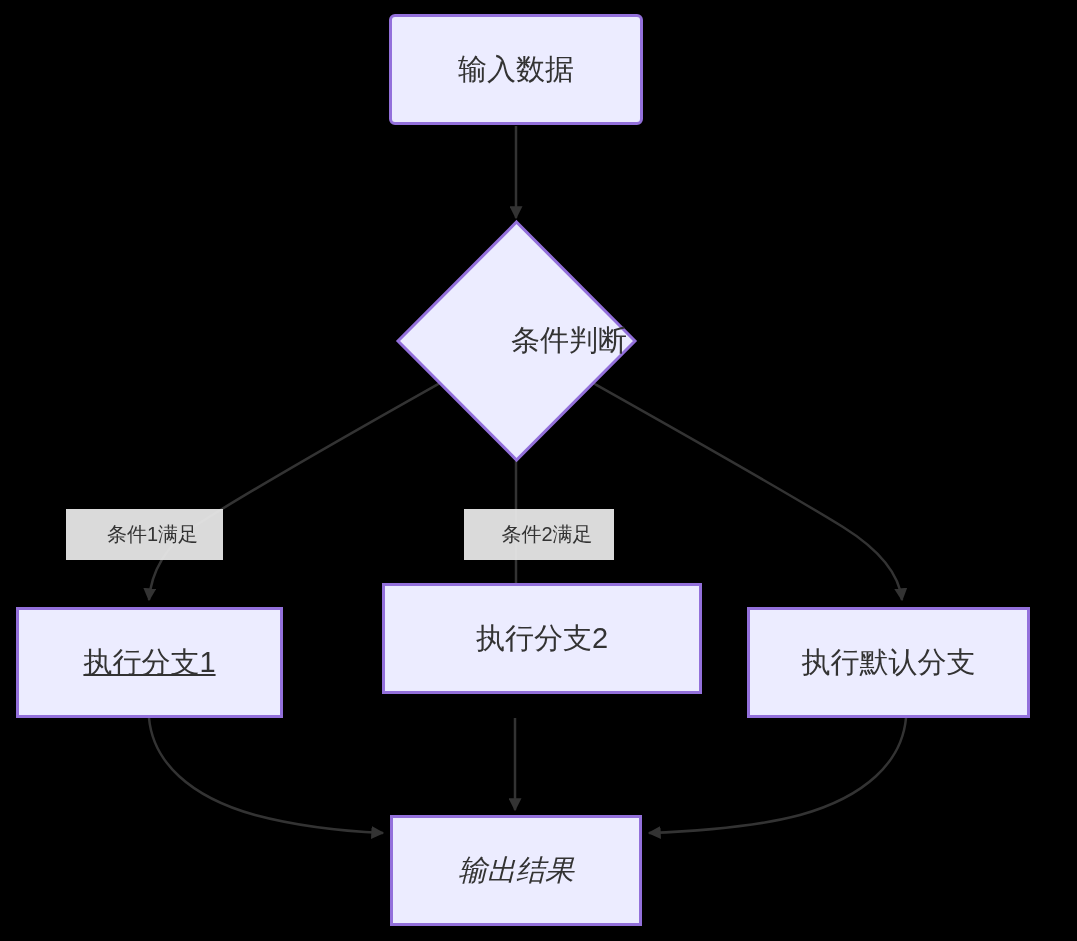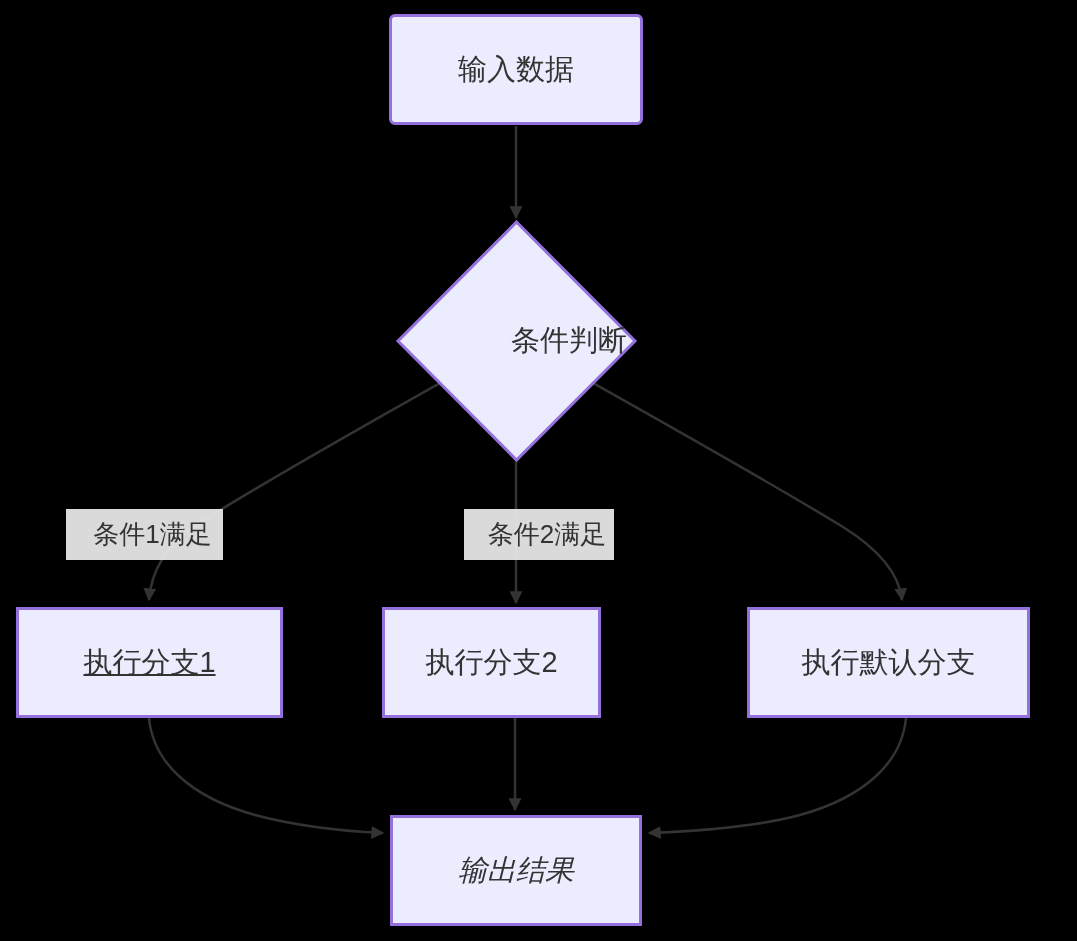--- a/index.html
+++ b/index.html
@@ -40,31 +40,31 @@
     justify-content: flex-end;
     color: #333333;
     font-size: 29px;
     white-space: nowrap;
   }
   .edge-label {
     position: absolute;
     box-sizing: border-box;
     background: rgba(232,232,232,0.94);
     color: #333333;
-    font-size: 26px;
+    font-size: 20px;
     display: flex;
     align-items: center;
     justify-content: center;
     white-space: nowrap;
     padding-left: 16px;
   }
   
   .node-input          { left: 389px; top: 14px;  width: 254px; height: 111px; border-radius: 6px; }
   .node-branch1        { left: 16px;  top: 607px; width: 267px; height: 111px; text-decoration: underline; }
-  .node-branch2        { left: 382px; top: 607px; width: 219px; height: 111px; }
+  .node-branch2        { left: 382px; top: 583px; width: 320px; height: 111px; }
   .node-default-branch { left: 747px; top: 607px; width: 283px; height: 111px; }
   .node-output         { left: 390px; top: 815px; width: 252px; height: 111px; font-style: italic; }
   .decision-label      { left: 406px; top: 318px; width: 221px; height: 46px; }
   .edge-label-1        { left: 66px;  top: 509px; width: 157px; height: 51px; }
   .edge-label-2        { left: 464px; top: 509px; width: 150px; height: 51px; }
   .edge-label-3        { left: 791px; top: 509px; width: 226px; height: 51px; }
 </style>
 </head>
 <body>
 

